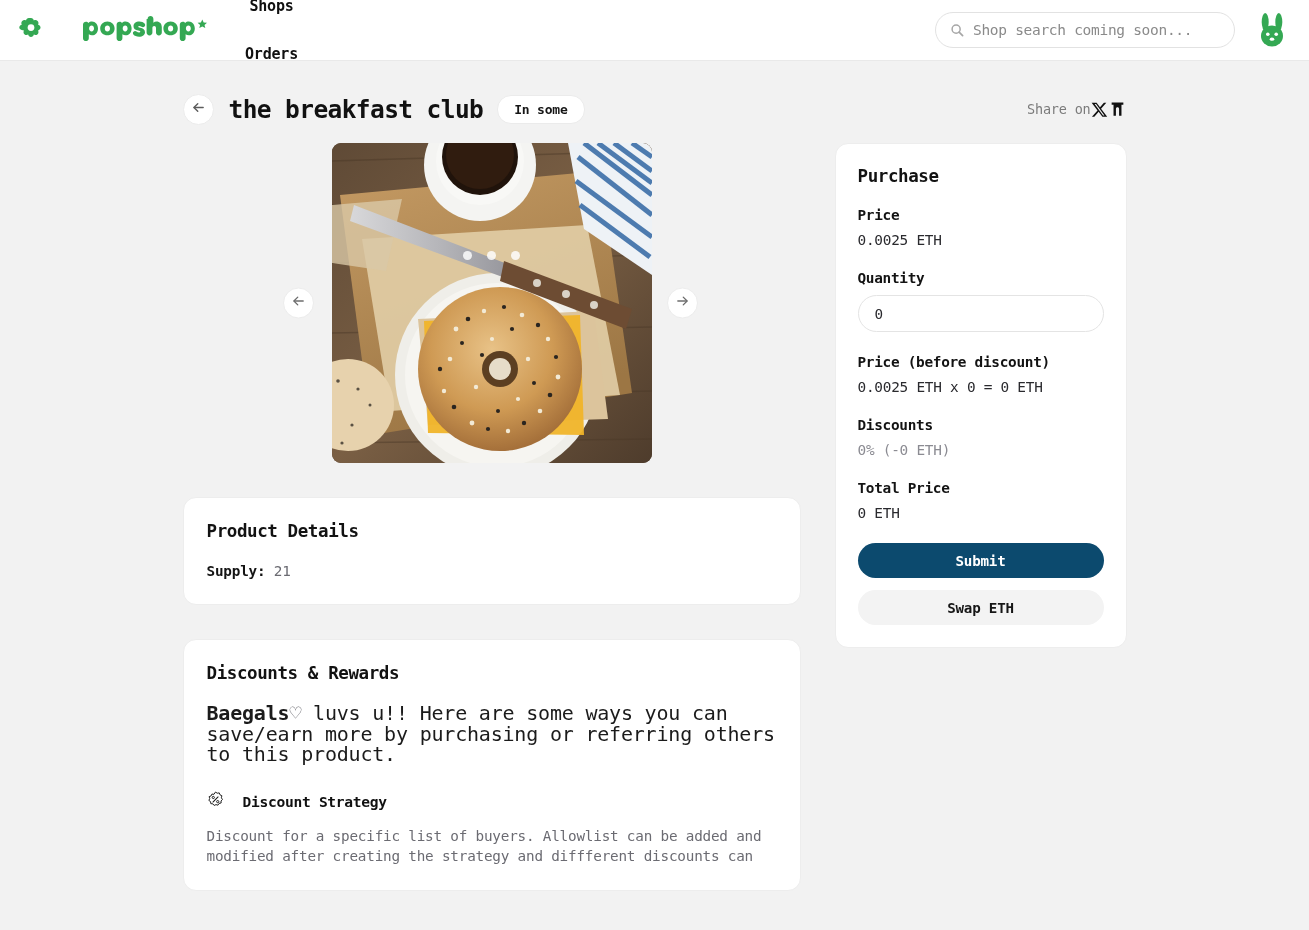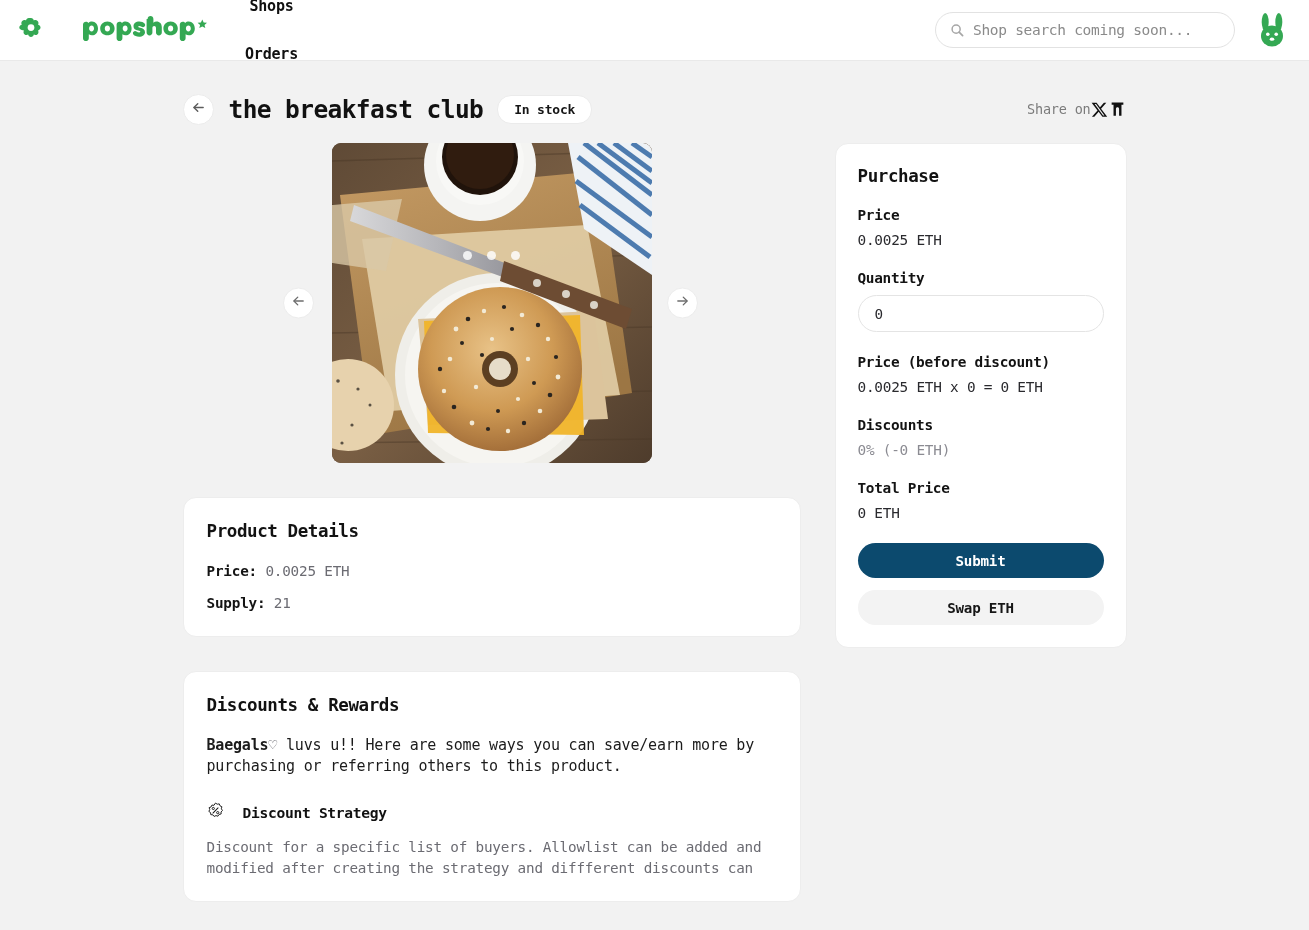--- a/index.html
+++ b/index.html
@@ -125,21 +125,21 @@
   .desc {
     font-size: 14.3px; line-height: 20px; color: #6b6b72;
     letter-spacing: -0.2px; margin-bottom: 17px;
   }
   .kv { font-size: 14.3px; line-height: 20px; letter-spacing: -0.2px; margin-bottom: 12px; }
   .kv:last-child { margin-bottom: 0; }
   .kv b { color: #141414; font-weight: 700; }
   .kv span { color: #6b6b72; }
 
   .rewards-lead {
-    font-size: 15px; line-height: 20.5px; color: #1b1b1b;
+    font-size: 20px; line-height: 20.5px; color: #1b1b1b;
     letter-spacing: -0.2px; margin-bottom: 26px;
   }
   .rewards-lead b { font-weight: 700; }
   .heart { color: #6b6b72; }
   .strategy-row {
     display: flex; align-items: center; gap: 10px; margin-bottom: 14px;
   }
   .strategy-row .label {
     font-size: 14.6px; font-weight: 700; letter-spacing: -0.3px; color: #111111; margin-left: 9px;
   }
@@ -262,21 +262,21 @@
     <div class="title-row">
       <div class="back-btn">
         <span>
           <svg width="15" height="15" viewBox="0 0 16 16">
             <line x1="13" y1="8" x2="3.4" y2="8" stroke="#5c5c5c" stroke-width="1.5" stroke-linecap="round"></line>
             <polyline points="7.2,3.9 3.1,8 7.2,12.1" fill="none" stroke="#5c5c5c" stroke-width="1.5" stroke-linecap="round" stroke-linejoin="round"></polyline>
           </svg>
         </span>
       </div>
       <div class="page-title">the breakfast club</div>
-      <div class="stock-badge">In stock</div>
+      <div class="stock-badge">In some</div>
 
       <div class="share-group">
         <span class="share-label">Share on</span>
         <span class="share-ico">
           <svg width="17" height="17" viewBox="0 0 24 24">
             <path fill="#111111" d="M18.2 2.3h3.4l-7.4 8.5 8.7 11.5h-6.8l-5.3-7-6.1 7H1.3l7.9-9-8.3-11h7l4.8 6.4 5.5-6.4zm-1.2 18h1.9L7.1 4.2H5.1l11.9 16.1z"></path>
           </svg>
         </span>
         <span class="share-ico">
           <svg width="19" height="18" viewBox="0 0 24 24">
@@ -435,24 +435,20 @@
                 <line x1="3" y1="8" x2="12.6" y2="8" stroke="#6d6d6d" stroke-width="1.4" stroke-linecap="round"></line>
                 <polyline points="8.8,3.9 12.9,8 8.8,12.1" fill="none" stroke="#6d6d6d" stroke-width="1.4" stroke-linecap="round" stroke-linejoin="round"></polyline>
               </svg>
             </span>
           </div>
         </div>
 
         <div class="card">
           <h2>Product Details</h2>
           <div class="kv">
-            <b>Price:</b>
-            <span>0.0025 ETH</span>
-          </div>
-          <div class="kv">
             <b>Supply:</b>
             <span>21</span>
           </div>
         </div>
 
         <div class="card">
           <h2>Discounts &amp; Rewards</h2>
           <div class="rewards-lead">
             <b>Baegals</b><span class="heart">♡</span><span> luvs u!! Here are some ways you can save/earn more by purchasing or referring others to this product.</span>
           </div>

